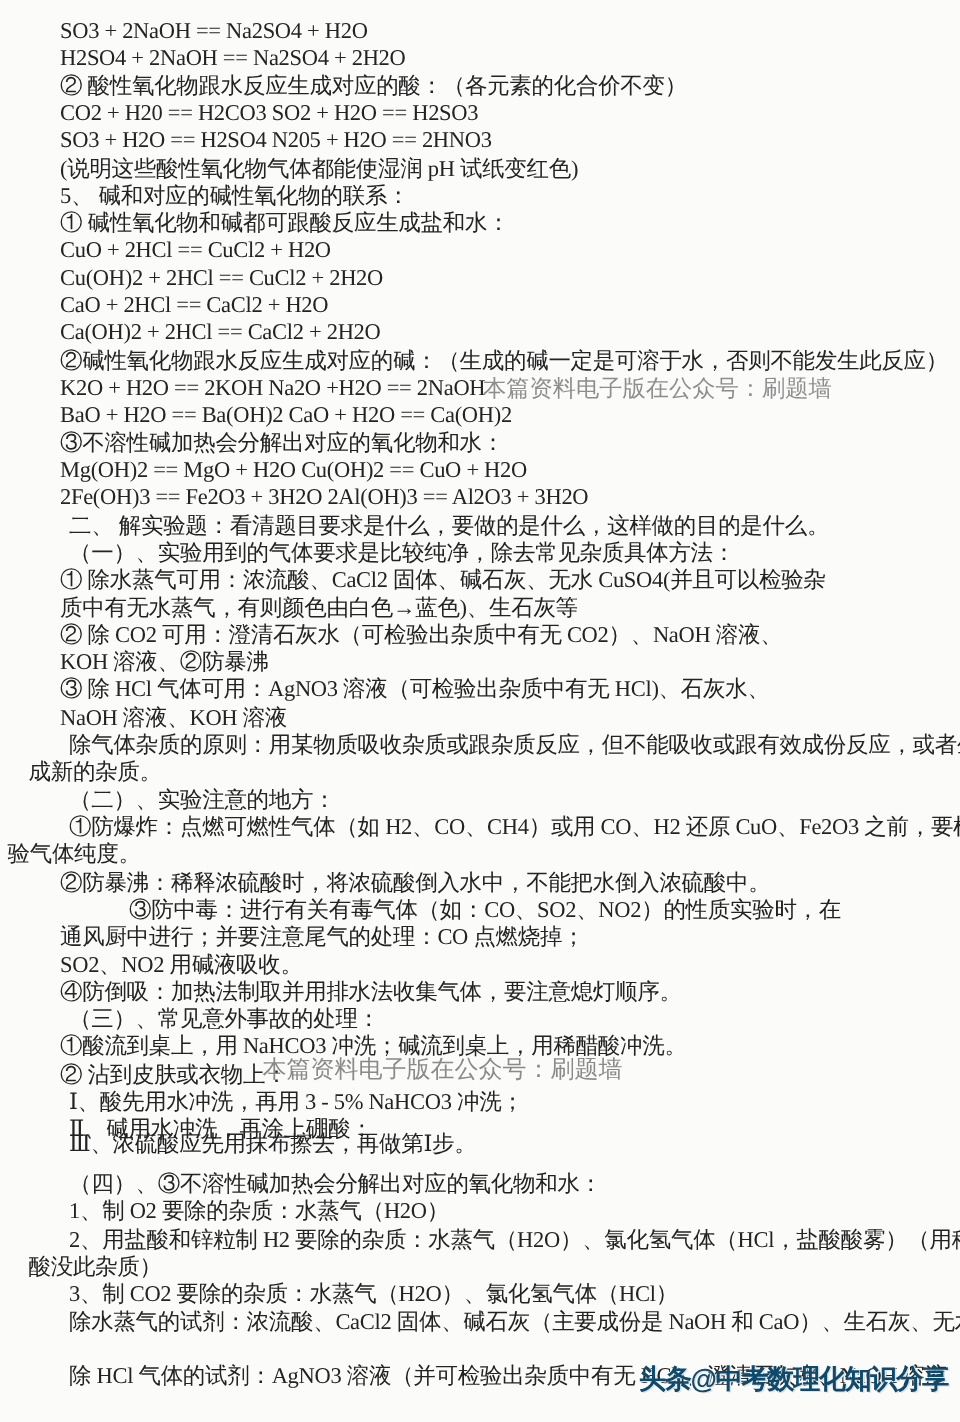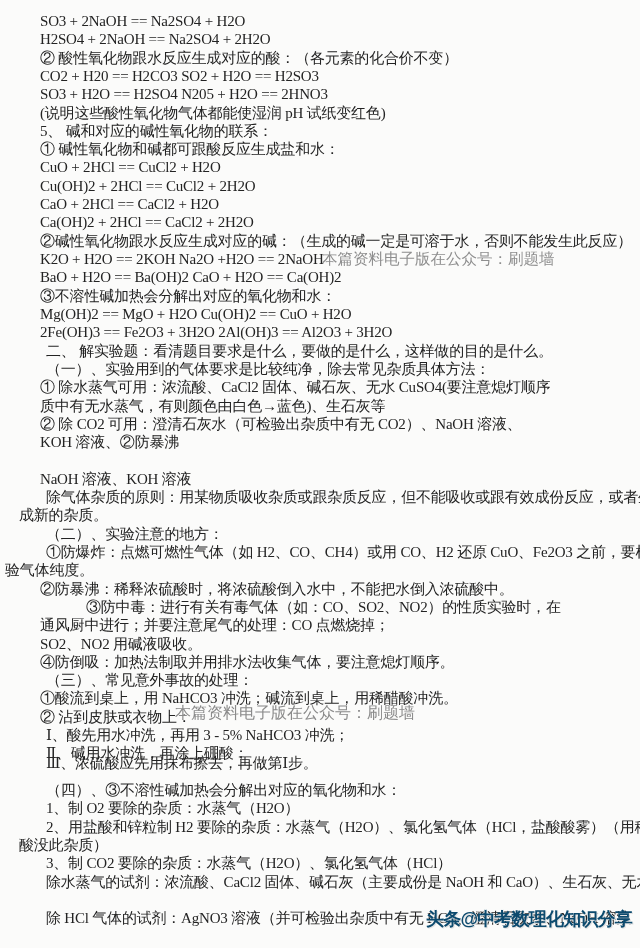--- a/index.html
+++ b/index.html
@@ -61,24 +61,25 @@
       <div class="line m3" style="top: 195.1px;">CaO + 2HCl == CaCl2 + H2O</div>
       <div class="line m3" style="top: 213.41px;">Ca(OH)2 + 2HCl == CaCl2 + 2H2O</div>
       <div class="line m3" style="top: 231.72px;">②碱性氧化物跟水反应生成对应的碱：（生成的碱一定是可溶于水，否则不能发生此反应）</div>
       <div class="line m3" style="top: 250.03px;">K2O + H2O == 2KOH Na2O +H2O == 2NaOH</div>
       <div class="line m3" style="top: 268.34px;">BaO + H2O == Ba(OH)2 CaO + H2O == Ca(OH)2</div>
       <div class="line m3" style="top: 286.65px;">③不溶性碱加热会分解出对应的氧化物和水：</div>
       <div class="line m3" style="top: 304.96px;">Mg(OH)2 == MgO + H2O Cu(OH)2 == CuO + H2O</div>
       <div class="line m3" style="top: 323.27px;">2Fe(OH)3 == Fe2O3 + 3H2O 2Al(OH)3 == Al2O3 + 3H2O</div>
       <div class="line m4" style="top: 359.89px;">（一）、实验用到的气体要求是比较纯净，除去常见杂质具体方法：</div>
       <div class="line m4" style="top: 341.58px;">二、  解实验题：看清题目要求是什么，要做的是什么，这样做的目的是什么。</div>
-      <div class="line m3" style="top: 378.2px;">① 除水蒸气可用：浓流酸、CaCl2 固体、碱石灰、无水 CuSO4(要注意熄灯顺序</div>
+      <div class="line m3" style="top: 378.2px;">① 除水蒸气可用：浓流酸、CaCl2 固体、碱石灰、无水 CuSO4(并且可以检验杂</div>
       <div class="line m3" style="top: 396.51px;">质中有无水蒸气，有则颜色由白色→蓝色)、生石灰等</div>
       <div class="line m3" style="top: 414.82px;">② 除 CO2 可用：澄清石灰水（可检验出杂质中有无 CO2）、NaOH 溶液、</div>
       <div class="line m3" style="top: 433.13px;">KOH 溶液、②防暴沸</div>
+      <div class="line m3" style="top: 451.44px;">③ 除 HCl 气体可用：AgNO3 溶液（可检验出杂质中有无 HCl)、石灰水、</div>
       <div class="line m3" style="top: 469.75px;">NaOH 溶液、KOH 溶液</div>
       <div class="line m4" style="top: 488.06px;">除气体杂质的原则：用某物质吸收杂质或跟杂质反应，但不能吸收或跟有效成份反应，或者生</div>
       <div class="line m2" style="top: 506.37px;">成新的杂质。</div>
       <div class="line m4" style="top: 524.68px;">（二）、实验注意的地方：</div>
       <div class="line m4" style="top: 542.99px;">①防爆炸：点燃可燃性气体（如 H2、CO、CH4）或用 CO、H2 还原 CuO、Fe2O3 之前，要检</div>
       <div class="line m1" style="top: 561.3px;">验气体纯度。</div>
       <div class="line m3" style="top: 579.61px;">②防暴沸：稀释浓硫酸时，将浓硫酸倒入水中，不能把水倒入浓硫酸中。</div>
       <div class="line m3" style="top: 597.92px; margin-left: 46px;">③防中毒：进行有关有毒气体（如：CO、SO2、NO2）的性质实验时，在</div>
       <div class="line m3" style="top: 616.23px;">通风厨中进行；并要注意尾气的处理：CO 点燃烧掉；</div>
       <div class="line m3" style="top: 634.54px;">SO2、NO2 用碱液吸收。</div>

